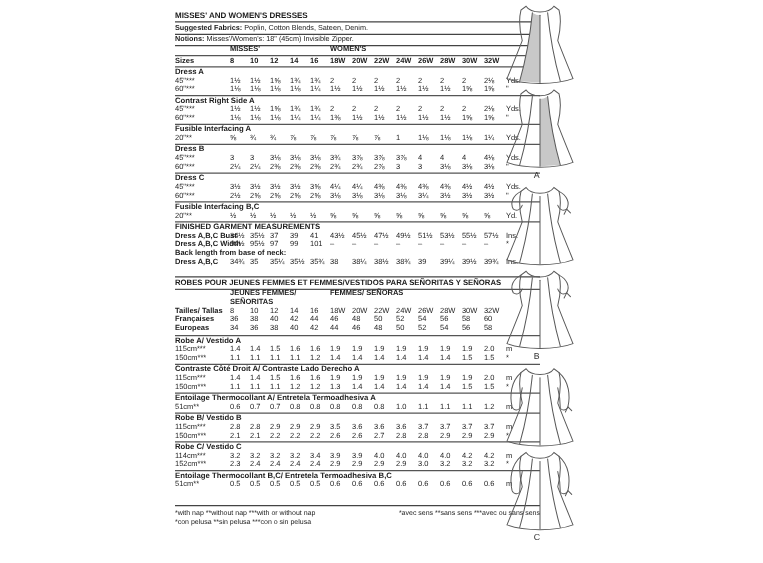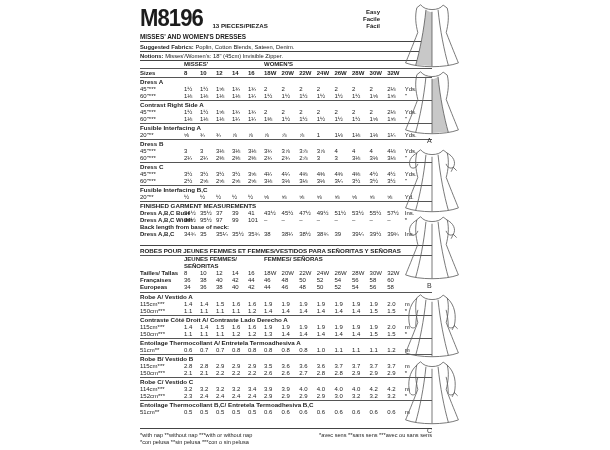--- a/index.html
+++ b/index.html
@@ -51,29 +51,20 @@
   .fig-label{font-size:7px;line-height:9px;margin:0 0 2px 24px;color:#333;}
   .ln{fill:none;stroke:#5a5a5a;stroke-width:0.8;stroke-linecap:round;}
 </style>
 </head>
 <body>
 
 <div class="page">
 
   <div class="content">
 
-    <div class="hdr-top">
-      <div class="pattern-no">M8196</div>
-      <div class="pieces">13 PIECES/PIEZAS</div>
-      <div class="difficulty">
-        <div>Easy</div>
-        <div>Facile</div>
-        <div>Fácil</div>
-      </div>
-    </div>
 
     <div class="hdr-title">MISSES' AND WOMEN'S DRESSES</div>
     <div class="hdr-line">
       <b>Suggested Fabrics:</b>
       <span>Poplin, Cotton Blends, Sateen, Denim.</span>
     </div>
     <div class="hdr-line">
       <b>Notions:</b>
       <span>Misses'/Women's: 18" (45cm) Invisible Zipper.</span>
     </div>

